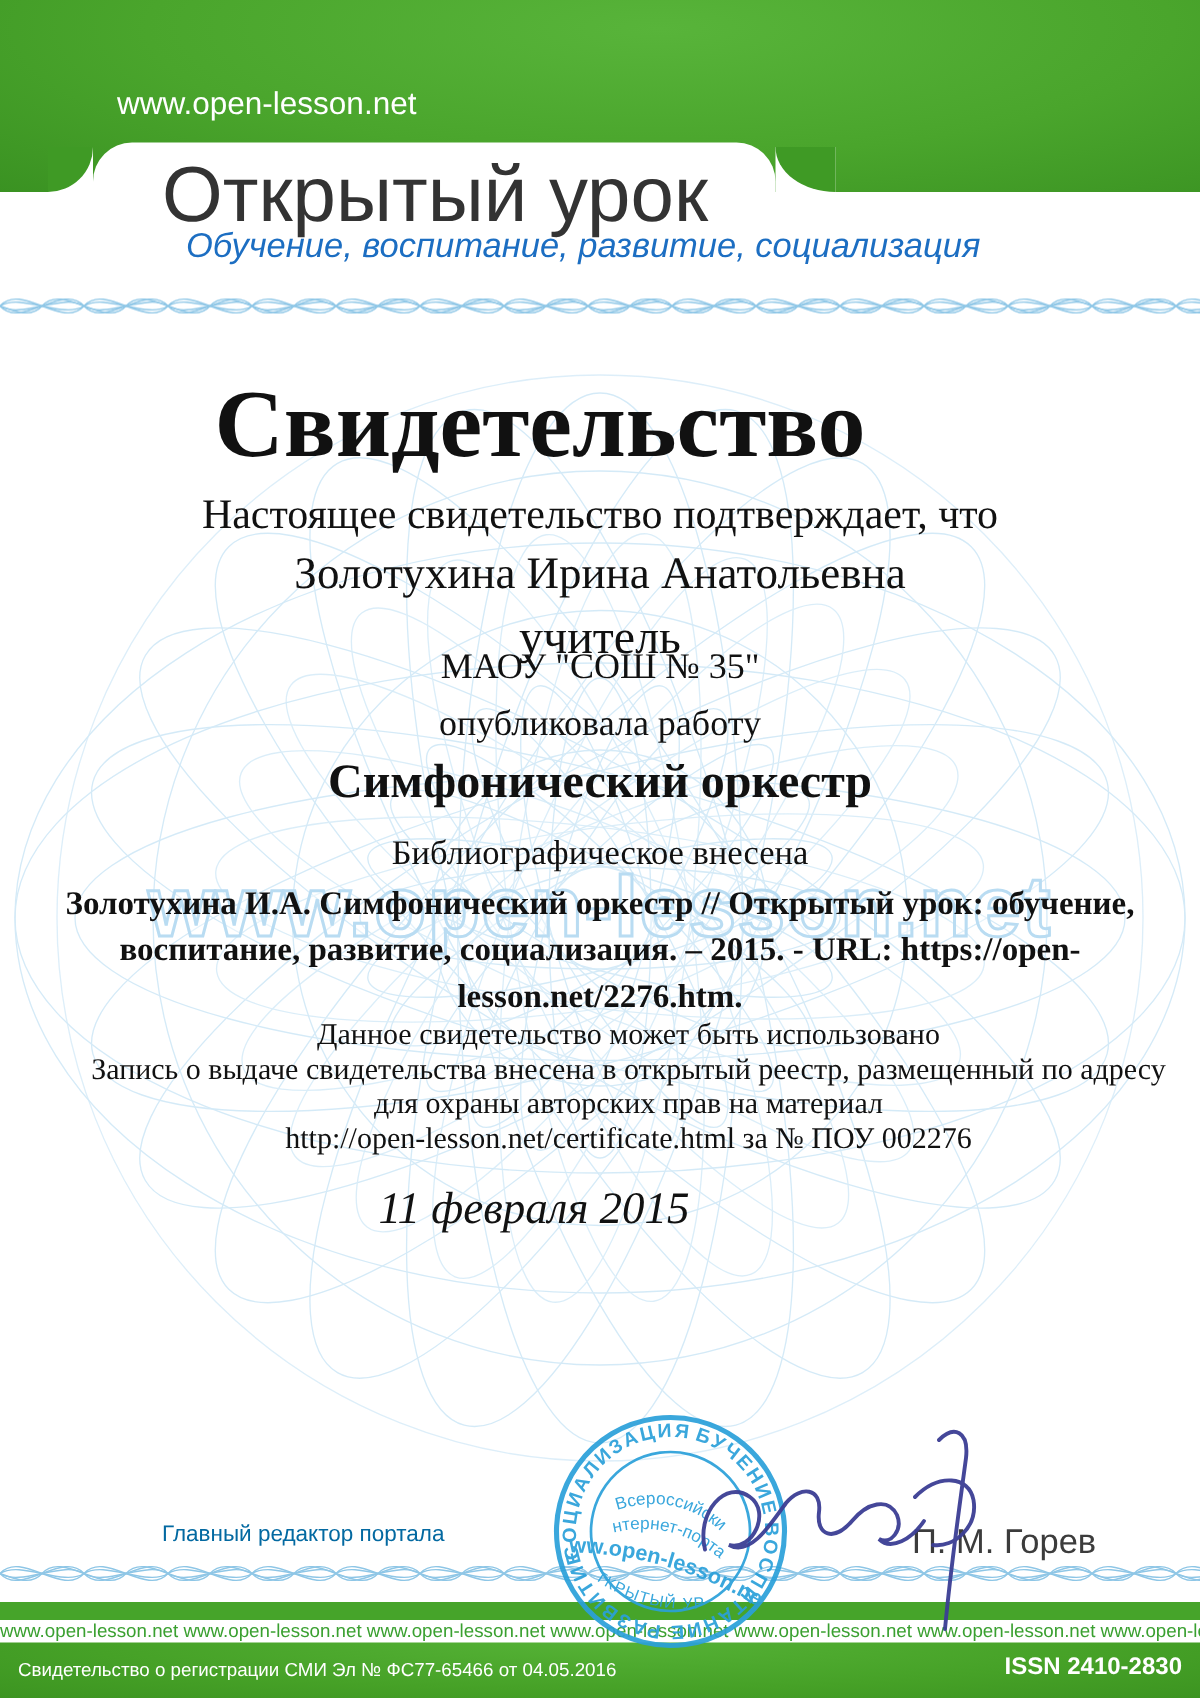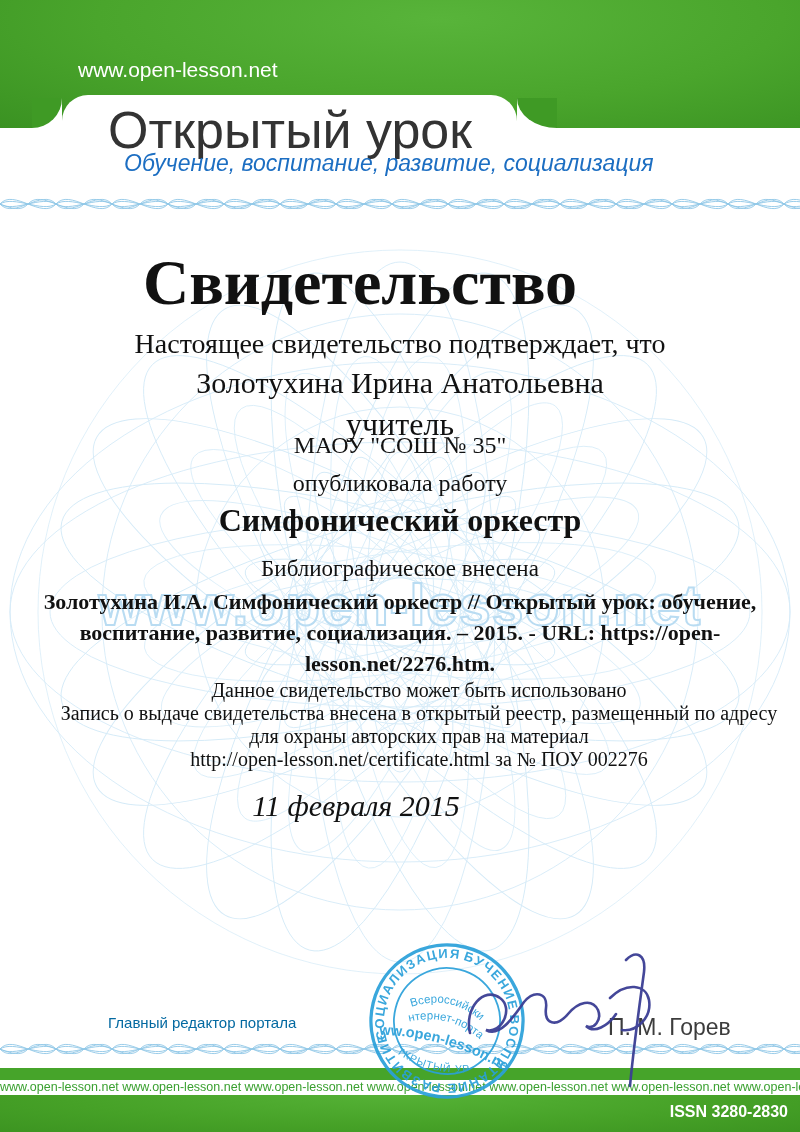--- a/index.html
+++ b/index.html
@@ -236,15 +236,16 @@
     <g fill="none" stroke="#3b3e94" stroke-width="2.6" stroke-linecap="round" opacity="0.95">
       <path d="M 20 95 C 14 70 34 48 50 60 C 64 70 52 96 36 92 C 50 100 64 78 74 64 C 84 52 98 54 96 70 C 94 86 106 90 118 76 C 128 64 142 60 148 72 C 152 82 144 92 136 88 C 144 96 158 88 166 76"></path>
       <path d="M 176 22 C 186 12 196 16 194 34 C 190 64 184 105 180 148"></path>
       <path d="M 160 60 C 176 44 196 46 199 62 C 202 80 186 94 172 92"></path>
     </g>
   </svg>
 
   <div class="bar-green"></div>
   <div class="url-strip">www.open-lesson.net www.open-lesson.net www.open-lesson.net www.open-lesson.net www.open-lesson.net www.open-lesson.net www.open-lesson.net www.open-lesson.net</div>
   <div class="footer-green"></div>
-  <div class="footer-issn">ISSN 3280-2830</div>
+  <div class="footer-reg">Свидетельство о регистрации СМИ Эл № ФС77-65466 от 04.05.2016</div>
+  <div class="footer-issn">ISSN 2410-2830</div>
 
 </div>
 
 </body></html>

